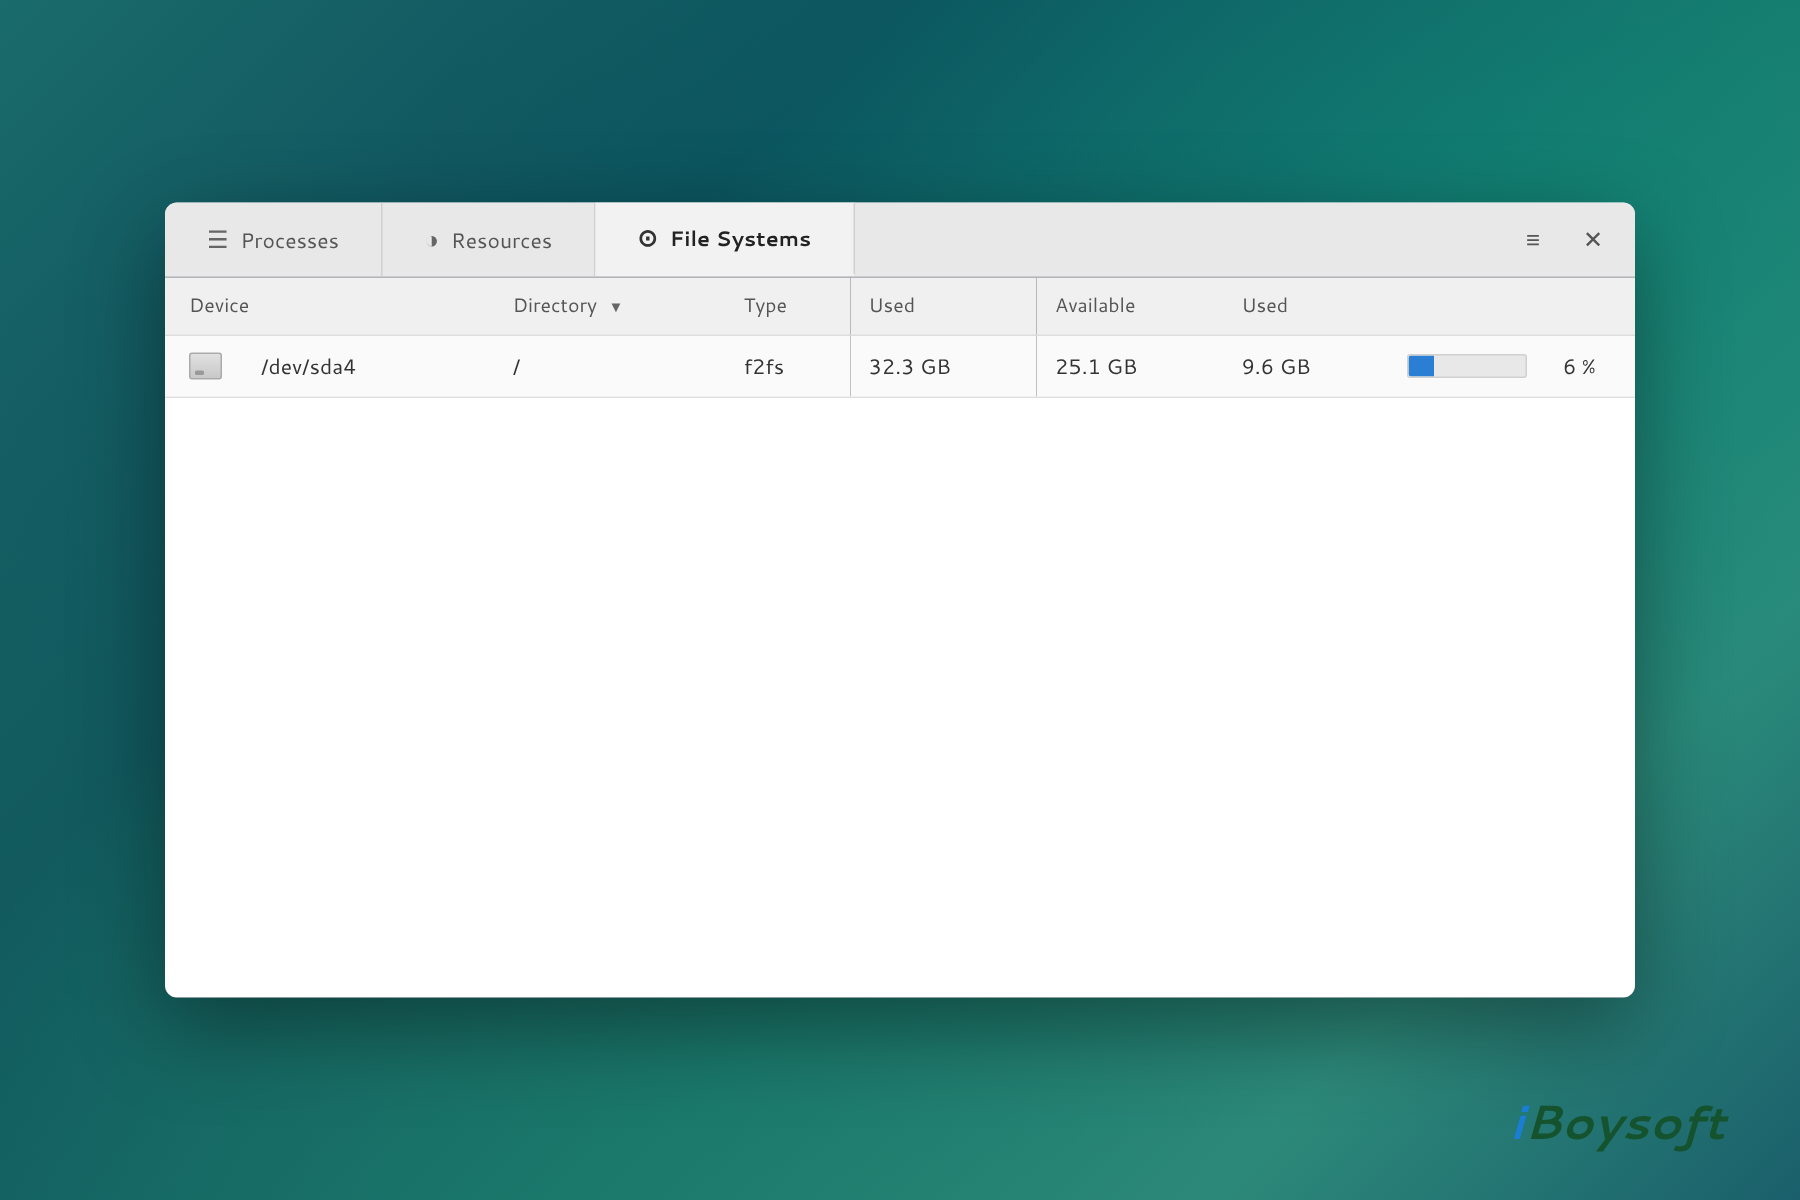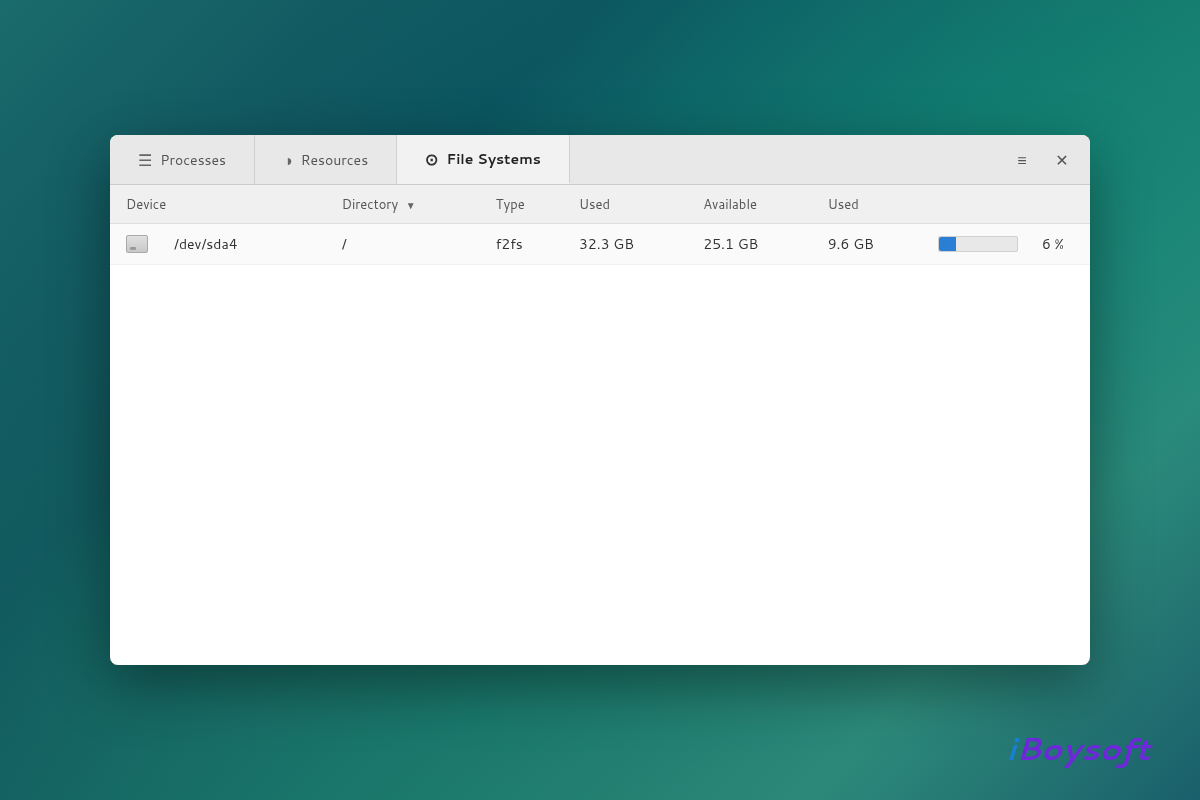--- a/index.html
+++ b/index.html
@@ -288,14 +288,14 @@
       </td>
       <td style="width:60px;">6 %</td>
     </tr>
         </tbody>
     </table>
     <div class="empty-area"></div>
   </div>
 </div>
 
 <div class="watermark">
-  <span style="color:#1a7fd4;">i</span><span style="color:#6d28d9;">Boysoft</span>
+  <span style="color:#1a7fd4;">i</span><span style="color:#14532d;">Boysoft</span>
 </div>
 
 </body></html>

